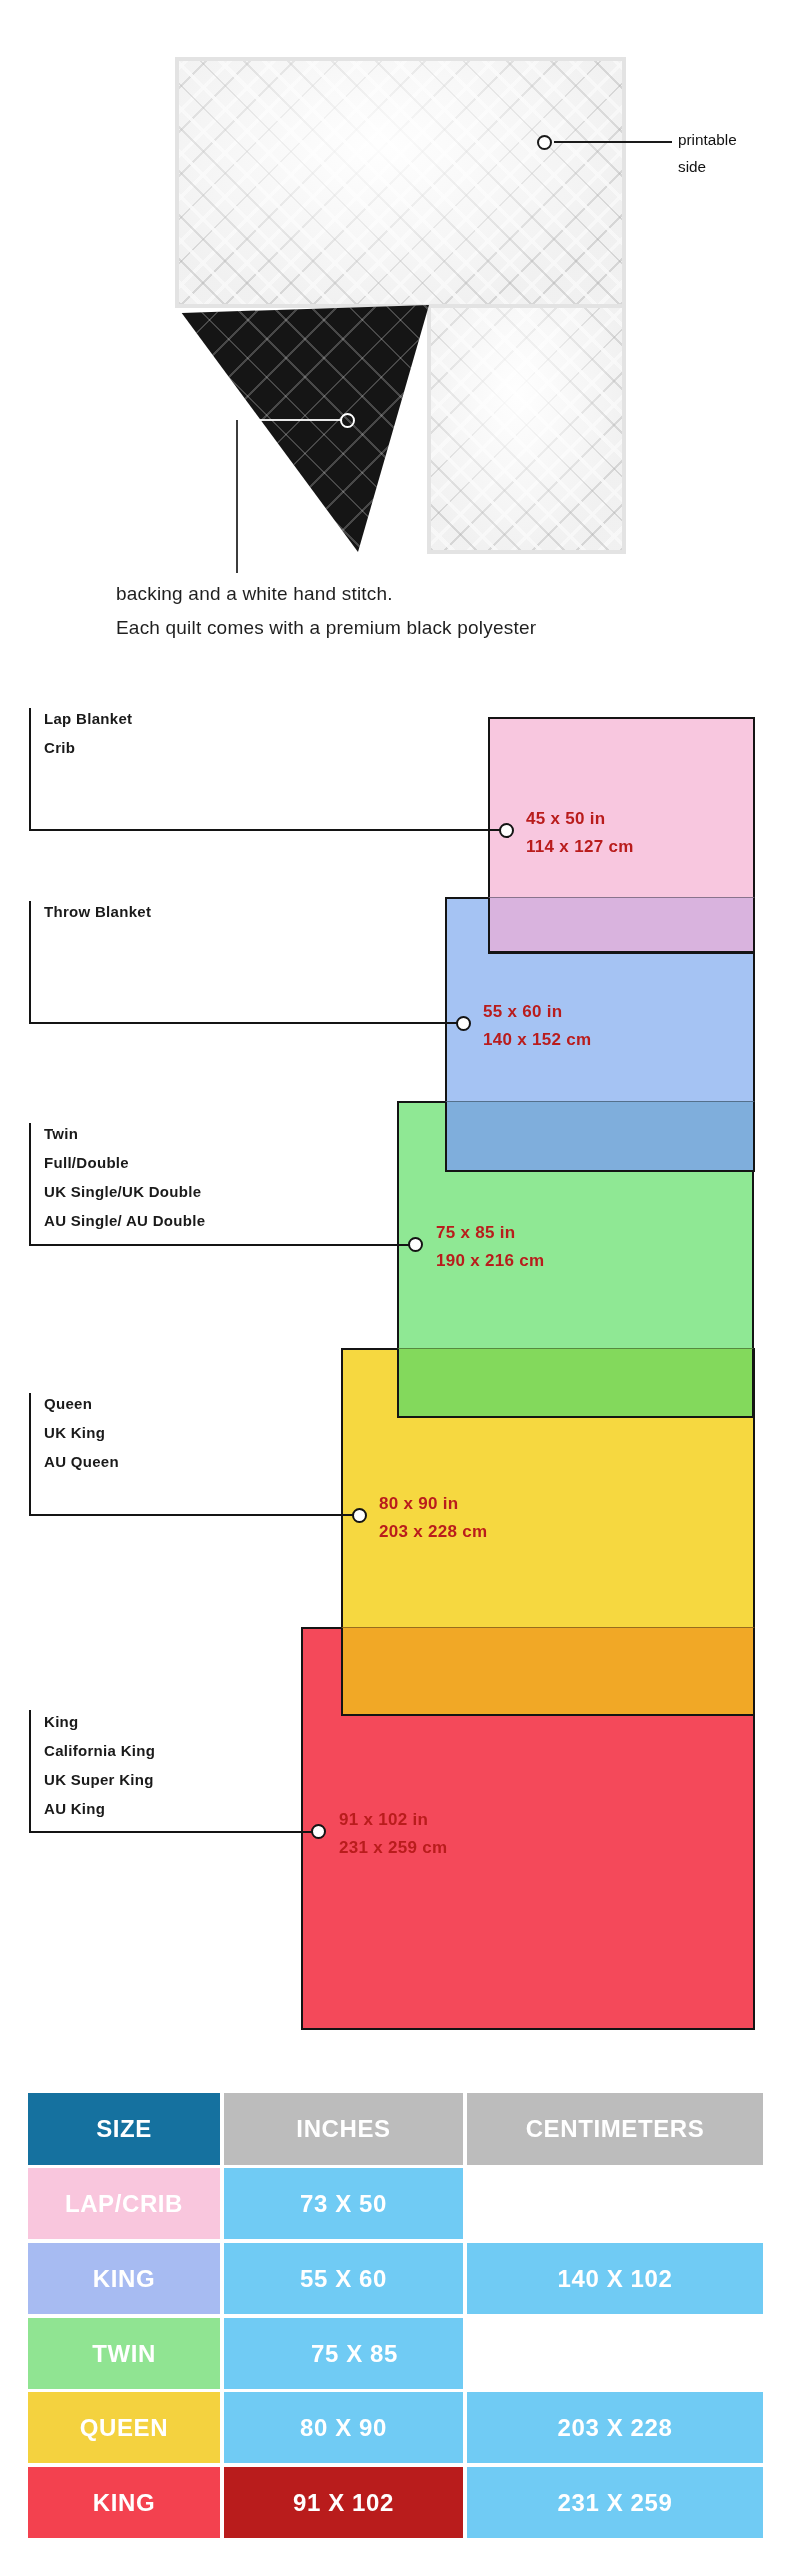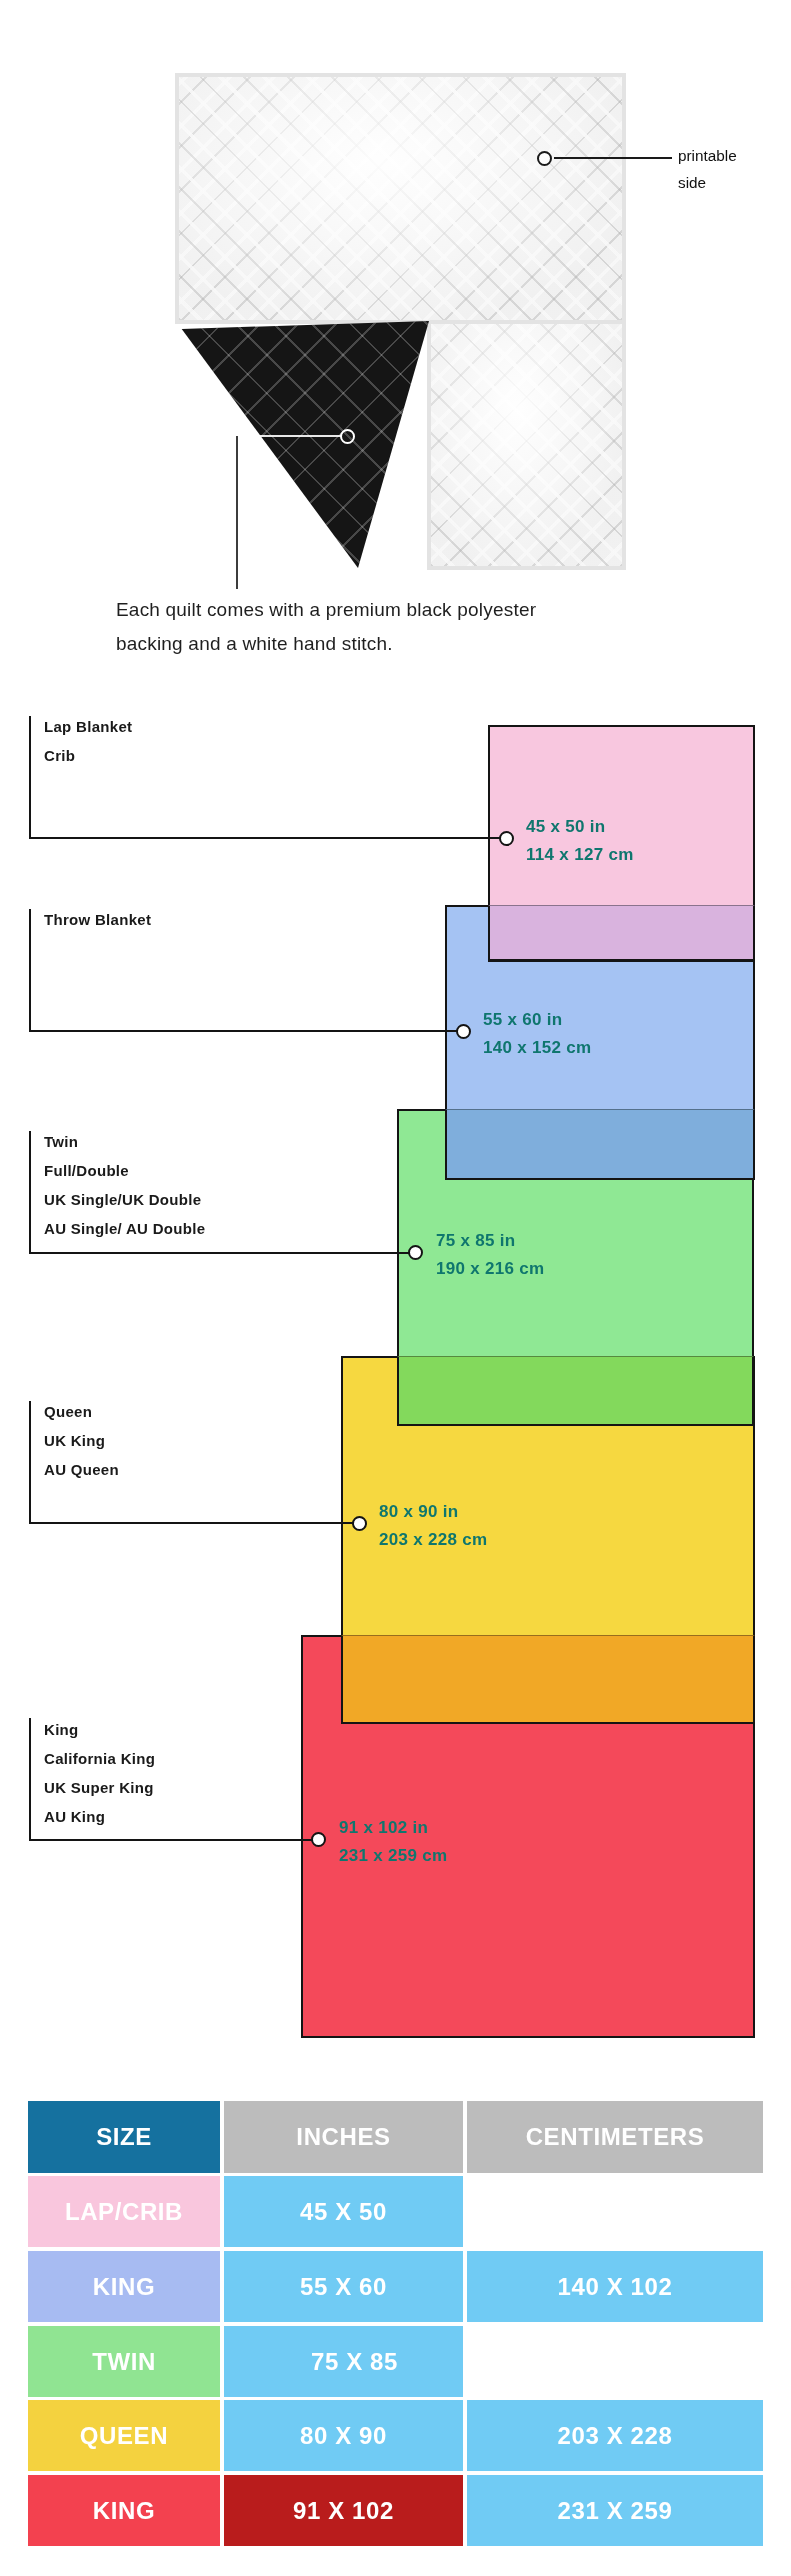--- a/index.html
+++ b/index.html
@@ -1,39 +1,39 @@
 <!DOCTYPE html>
 <html><head>
 <meta charset="utf-8">
 <style>
   html,body{margin:0;padding:0;background:#ffffff;}
   #canvas{position:relative;width:791px;height:2576px;background:#ffffff;overflow:hidden;
           font-family:"Liberation Sans","DejaVu Sans",sans-serif;color:#1a1a1a;}
-  .abs{position:absolute;box-sizing:border-box;margin-top:8px;}
+  .abs{position:absolute;box-sizing:border-box;}
   
   .quilt-white{
     background-color:#f5f5f5;
     background-image:
       radial-gradient(ellipse at 45% 35%, rgba(255,255,255,0.95), rgba(228,228,228,0.25) 75%),
       repeating-linear-gradient(45deg, rgba(150,150,150,0.38) 0 1.9px, rgba(255,255,255,0) 1.9px 13.4px, rgba(255,255,255,0.85) 13.4px 17px, rgba(255,255,255,0) 17px 31px),
       repeating-linear-gradient(-45deg, rgba(150,150,150,0.38) 0 1.9px, rgba(255,255,255,0) 1.9px 13.4px, rgba(255,255,255,0.85) 13.4px 17px, rgba(255,255,255,0) 17px 31px);
     border:4.8px solid #e3e3e3;
   }
   .quilt-black{
     background-color:#151515;
     background-image:
       repeating-linear-gradient(45deg, rgba(255,255,255,0.22) 0 1.9px, rgba(255,255,255,0) 1.9px 27px),
       repeating-linear-gradient(-45deg, rgba(255,255,255,0.22) 0 1.9px, rgba(255,255,255,0) 1.9px 27px);
   }
   .callout-dot{width:15.3px;height:15.3px;border-radius:50%;background:rgba(255,255,255,0.9);border:2.9px solid #1a1a1a;}
   .callout-dot.on-black{background:rgba(0,0,0,0);border-color:#ffffff;}
   .small-note{font-size:15.3px;line-height:27px;color:#111111;}
   .caption{font-size:19px;line-height:34px;color:#1f1f1f;letter-spacing:0.2px;}
   .diagram-label{font-size:15px;line-height:29px;font-weight:bold;color:#1a1a1a;letter-spacing:0.3px;}
-  .meas{font-size:17px;line-height:28px;font-weight:bold;color:#0f766e;letter-spacing:0.3px;}
+  .meas{font-size:17px;line-height:28px;font-weight:bold;color:#b91c1c;letter-spacing:0.3px;}
   .tbl-cell{display:flex;align-items:center;justify-content:center;font-weight:bold;font-size:24px;
             color:#ffffff;letter-spacing:0.6px;}
 </style>
 </head>
 <body>
 
 <div id="canvas">
 
   <div class="abs" style="left:0;top:0;width:791px;height:669px;">
 
@@ -49,22 +49,22 @@
     <div class="abs small-note" style="left:678px;top:126px;">
       <div>printable</div>
       <div>side</div>
     </div>
 
     <div class="abs callout-dot on-black" style="left:340px;top:413px;"></div>
     <div class="abs" style="left:245px;top:419px;width:97px;height:1.9px;background:rgba(255,255,255,0.9);"></div>
     <div class="abs" style="left:236px;top:420px;width:1.9px;height:153px;background:#3c3c3c;"></div>
 
     <div class="abs caption" style="left:116px;top:577px;">
+      <div>backing and a white hand stitch.</div>
       <div>Each quilt comes with a premium black polyester</div>
-      <div>backing and a white hand stitch.</div>
     </div>
   </div>
 
   <div class="abs" id="size-diagram" style="left:0;top:0;width:791px;height:2083px;">
       <div style="position: absolute; box-sizing: border-box; left: 301px; top: 1627px; width: 454px; height: 403px; background: rgb(244, 73, 90); border: 2.9px solid rgb(20, 20, 20);"></div>
       <div style="position: absolute; box-sizing: border-box; left: 341px; top: 1348px; width: 414px; height: 368px; background: rgb(246, 216, 64); border: 2.9px solid rgb(20, 20, 20);"></div>
       <div style="position: absolute; box-sizing: border-box; left: 397px; top: 1101px; width: 357px; height: 317px; background: rgb(143, 232, 148); border: 2.9px solid rgb(20, 20, 20);"></div>
       <div style="position: absolute; box-sizing: border-box; left: 445px; top: 897px; width: 310px; height: 274px; background: rgb(165, 195, 243); border: 2.9px solid rgb(20, 20, 20);"></div>
       <div style="position: absolute; box-sizing: border-box; left: 488px; top: 717px; width: 267px; height: 237px; background: rgb(248, 199, 223); border: 2.9px solid rgb(20, 20, 20);"></div>
       <div style="position: absolute; box-sizing: border-box; left: 488px; top: 897px; width: 267px; height: 56px; background: rgb(217, 179, 222); border-width: 1.9px 2.9px 2.9px; border-style: solid; border-color: rgba(20, 20, 20, 0.4) rgb(20, 20, 20) rgb(20, 20, 20); border-image: initial;"></div>
@@ -130,21 +130,21 @@
         <div style="position: static; box-sizing: border-box;">91 x 102 in</div>
         <div style="position: static; box-sizing: border-box;">231 x 259 cm</div>
       </div>
     </div>
 
   <div class="abs" id="size-table" style="left:28px;top:2093px;width:735px;height:449px;">
       <div class=" tbl-cell" style="position: absolute; box-sizing: border-box; left: 0px; top: 0px; width: 192px; height: 72px; background: rgb(21, 113, 159);">SIZE</div>
       <div class=" tbl-cell" style="position: absolute; box-sizing: border-box; left: 196px; top: 0px; width: 239px; height: 72px; background: rgb(188, 188, 188);">INCHES</div>
       <div class=" tbl-cell" style="position: absolute; box-sizing: border-box; left: 439px; top: 0px; width: 296px; height: 72px; background: rgb(188, 188, 188);">CENTIMETERS</div>
       <div class=" tbl-cell" style="position: absolute; box-sizing: border-box; left: 0px; top: 75px; width: 192px; height: 71px; background: rgb(249, 198, 221);">LAP/CRIB</div>
-      <div class=" tbl-cell" style="position: absolute; box-sizing: border-box; left: 196px; top: 75px; width: 239px; height: 71px; background: rgb(112, 203, 244);">45 X 50</div>
+      <div class=" tbl-cell" style="position: absolute; box-sizing: border-box; left: 196px; top: 75px; width: 239px; height: 71px; background: rgb(112, 203, 244);">73 X 50</div>
       <div class=" tbl-cell" style="position: absolute; box-sizing: border-box; left: 0px; top: 150px; width: 192px; height: 71px; background: rgb(167, 187, 242);">KING</div>
       <div class=" tbl-cell" style="position: absolute; box-sizing: border-box; left: 196px; top: 150px; width: 239px; height: 71px; background: rgb(112, 203, 244);">55 X 60</div>
       <div class=" tbl-cell" style="position: absolute; box-sizing: border-box; left: 439px; top: 150px; width: 296px; height: 71px; background: rgb(112, 203, 244);">140 X 102</div>
       <div class=" tbl-cell" style="position: absolute; box-sizing: border-box; left: 0px; top: 225px; width: 192px; height: 71px; background: rgb(144, 228, 146);">TWIN</div>
       <div class=" tbl-cell" style="position: absolute; box-sizing: border-box; left: 196px; top: 225px; width: 239px; height: 71px; background: rgb(112, 203, 244); padding-left: 22px;">75 X 85</div>
       <div class=" tbl-cell" style="position: absolute; box-sizing: border-box; left: 0px; top: 299px; width: 192px; height: 71px; background: rgb(244, 210, 63);">QUEEN</div>
       <div class=" tbl-cell" style="position: absolute; box-sizing: border-box; left: 196px; top: 299px; width: 239px; height: 71px; background: rgb(112, 203, 244);">80 X 90</div>
       <div class=" tbl-cell" style="position: absolute; box-sizing: border-box; left: 439px; top: 299px; width: 296px; height: 71px; background: rgb(112, 203, 244);">203 X 228</div>
       <div class=" tbl-cell" style="position: absolute; box-sizing: border-box; left: 0px; top: 374px; width: 192px; height: 71px; background: rgb(243, 65, 79);">KING</div>
       <div class=" tbl-cell" style="position: absolute; box-sizing: border-box; left: 196px; top: 374px; width: 239px; height: 71px; background: #b91c1c;">91 X 102</div>

